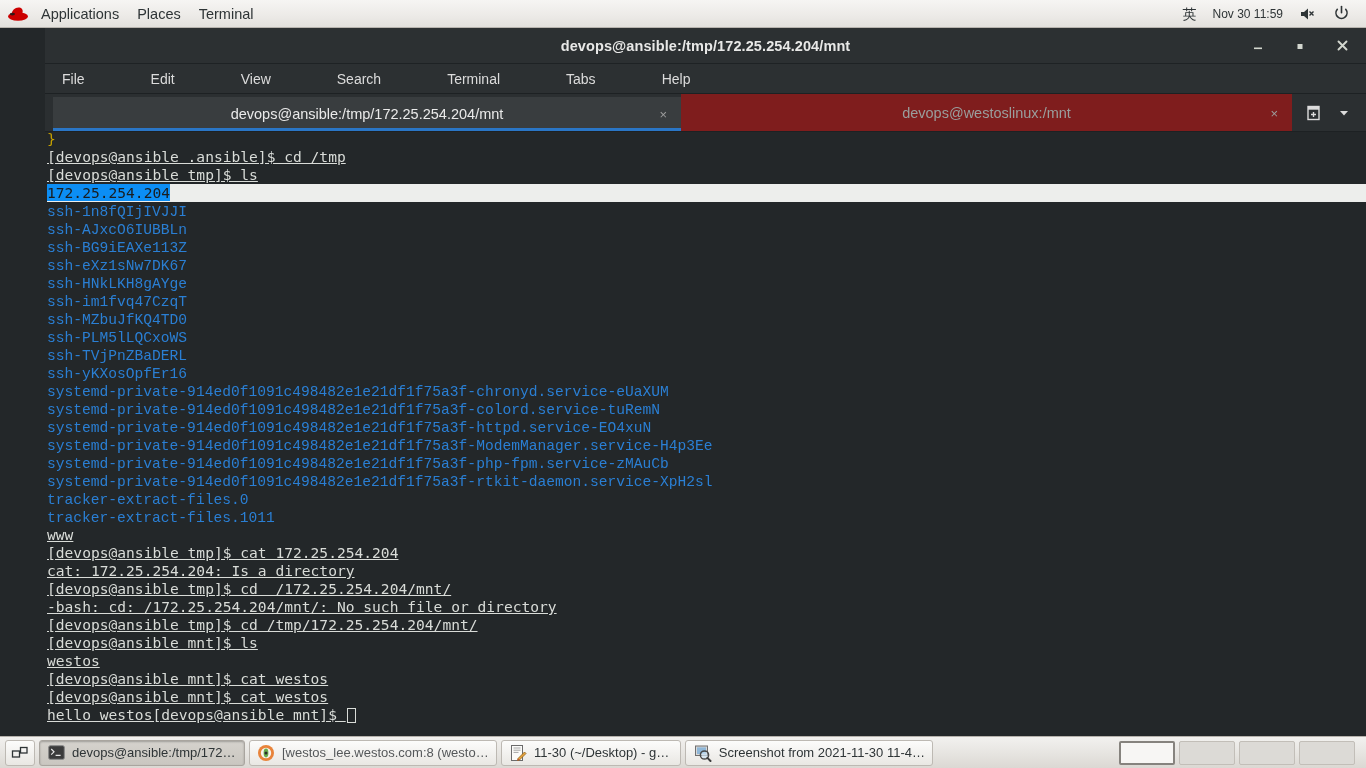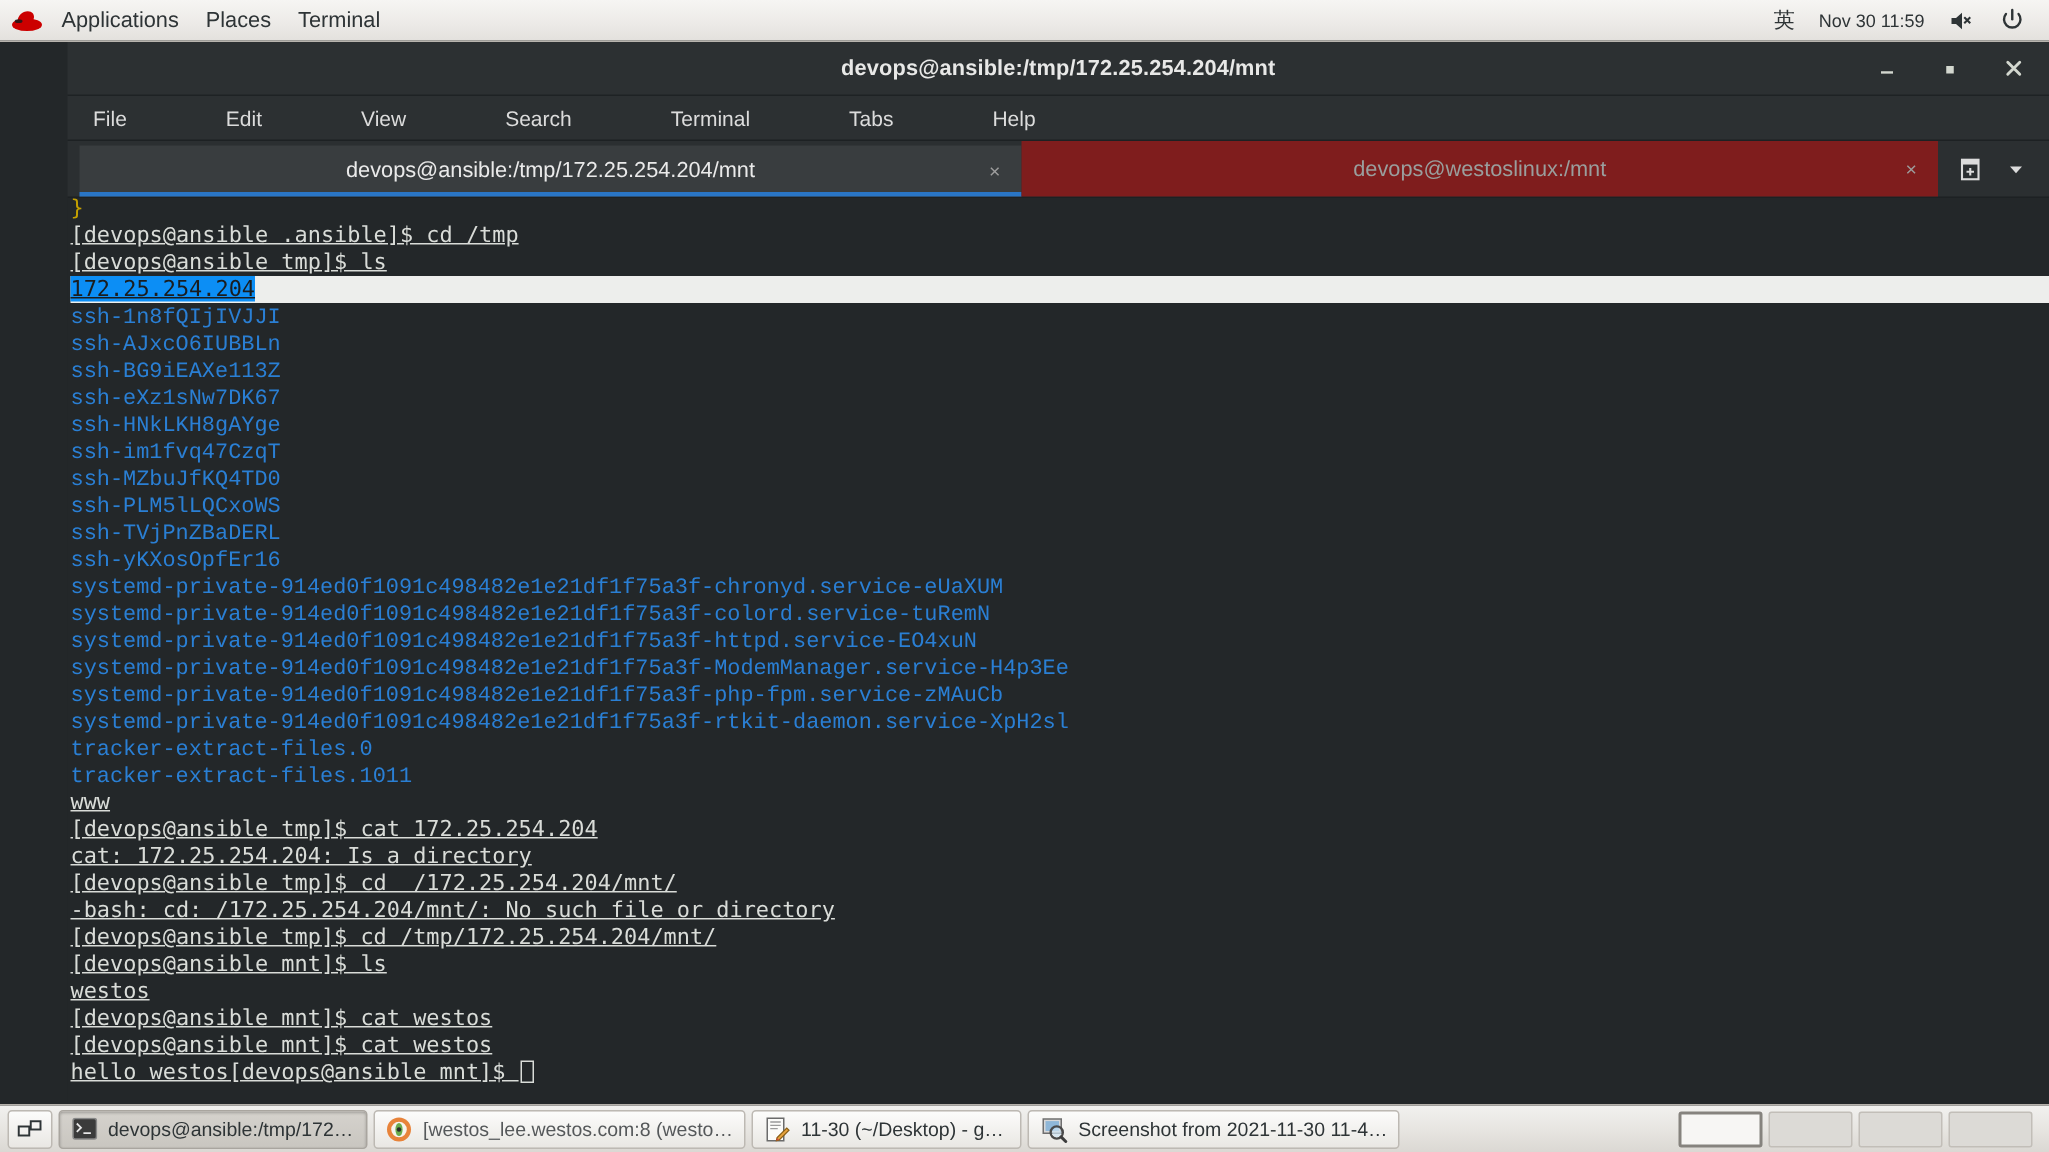--- a/index.html
+++ b/index.html
@@ -121,21 +121,21 @@
   .ln { height: 18px; position: relative; }
   .c-dir  { color: #2a7fd4; font-family: Liberation Mono, monospace; }
   .c-file { color: #d9dcd8; text-decoration: underline; }
   .c-yellow { color: #c4a000; }
   .sel-row {
     position: relative;
     background: #edeeec;
     width: 1346px;
   }
   .sel-row .sel-text {
-    background: #0c8ef5; color: #1a1d1f; padding: 0; text-decoration: underline;
+    background: #0c8ef5; color: #1a1d1f; padding: 0;
   }
   #cursor-box {
     display: inline-block;
     width: 9px; height: 15px;
     border: 1.5px solid #d9dcd8;
     vertical-align: -3px;
     margin-left: 1px;
   }
 
   

